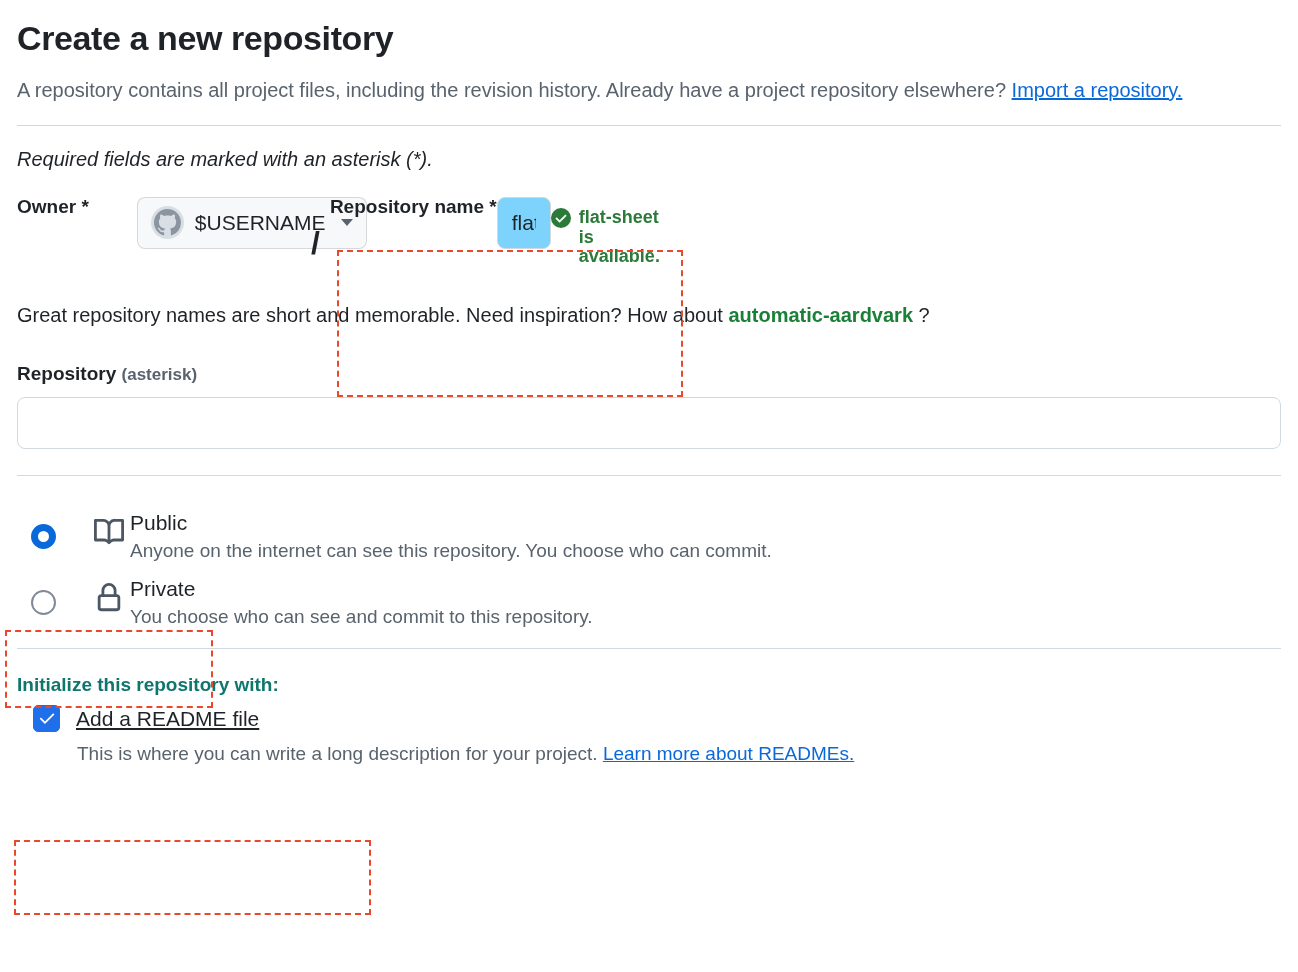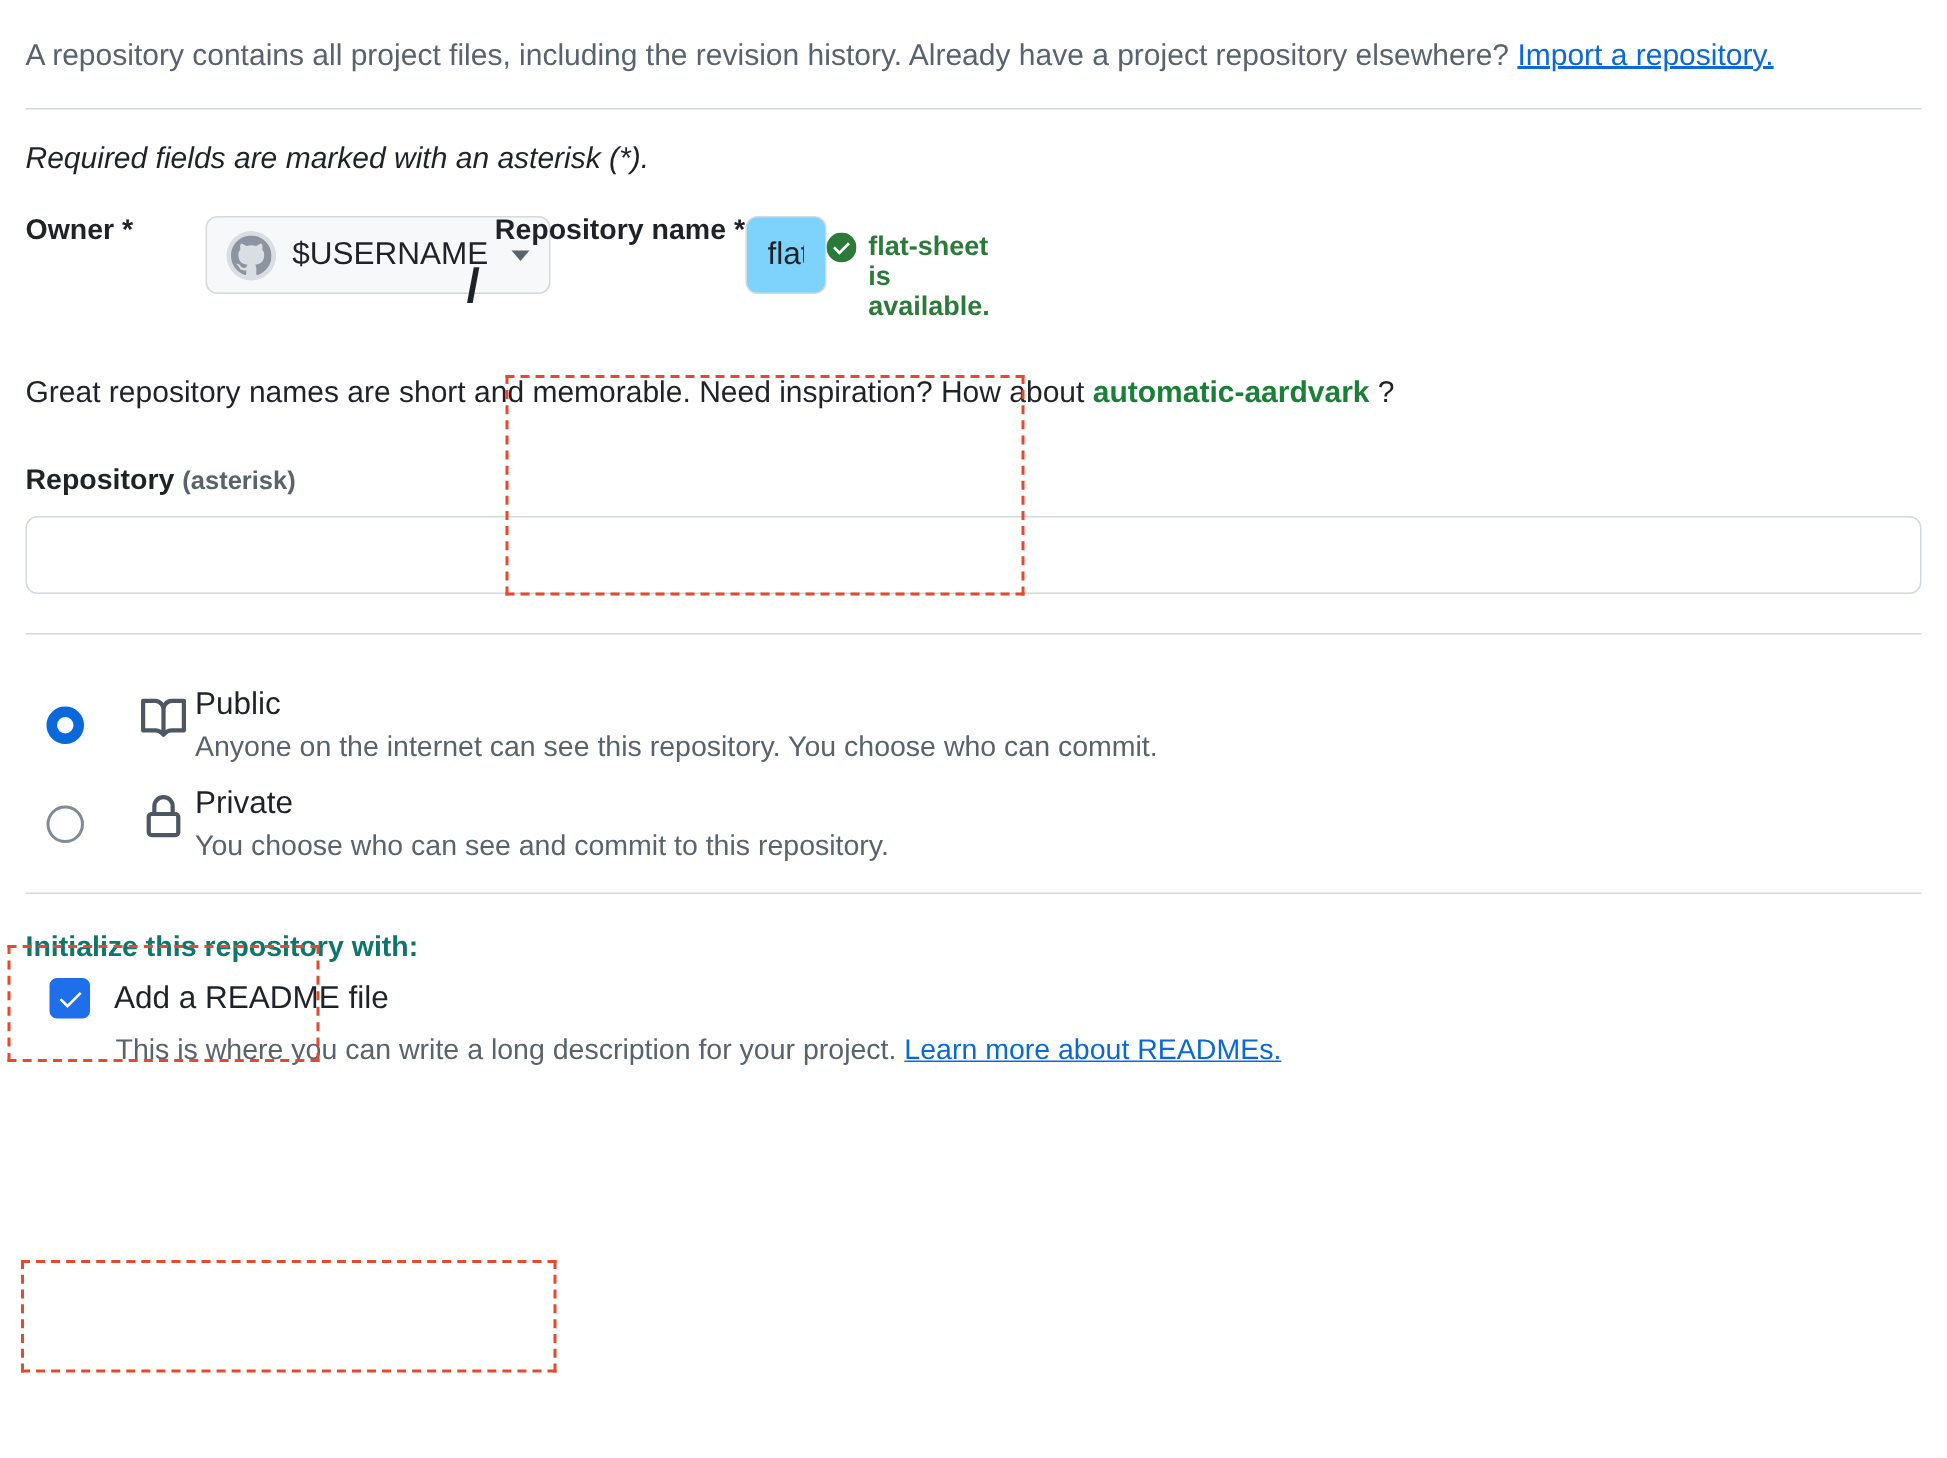--- a/index.html
+++ b/index.html
@@ -254,20 +254,21 @@
     display: flex;
     align-items: center;
     justify-content: center;
     cursor: pointer;
   }
   .check-label {
     font-size: 21px;
     color: #1f2328;
     margin-left: 16px;
     line-height: 1.2;
+    text-decoration: underline;
   }
   .init-sub {
     font-size: 19px;
     color: #59636e;
     margin: 10px 0 0 60px;
     line-height: 1.3;
   }
   .init-sub a { color: #0969da; text-decoration: underline; }
 
   
@@ -279,20 +280,21 @@
   }
   #anno-repo   { left: 337px; top: 250px;  width: 346px; height: 147px; }
   #anno-public { left: 5px;   top: 630px;  width: 208px; height: 78px;  }
   #anno-init   { left: 14px;  top: 840px;  width: 357px; height: 75px;  }
 </style>
 </head>
 <body>
 
 <div class="page">
 
+  <h1 class="page-title">Create a new repository</h1>
 
   <p class="page-desc"><span>A repository contains all project files, including the revision history. Already have a project repository elsewhere? </span><a href="#" class="link">Import a repository.</a></p>
 
   <hr class="divider">
 
   <p class="required-note">Required fields are marked with an asterisk (*).</p>
 
   <div class="name-row">
 
     <div class="field-col owner-col">

